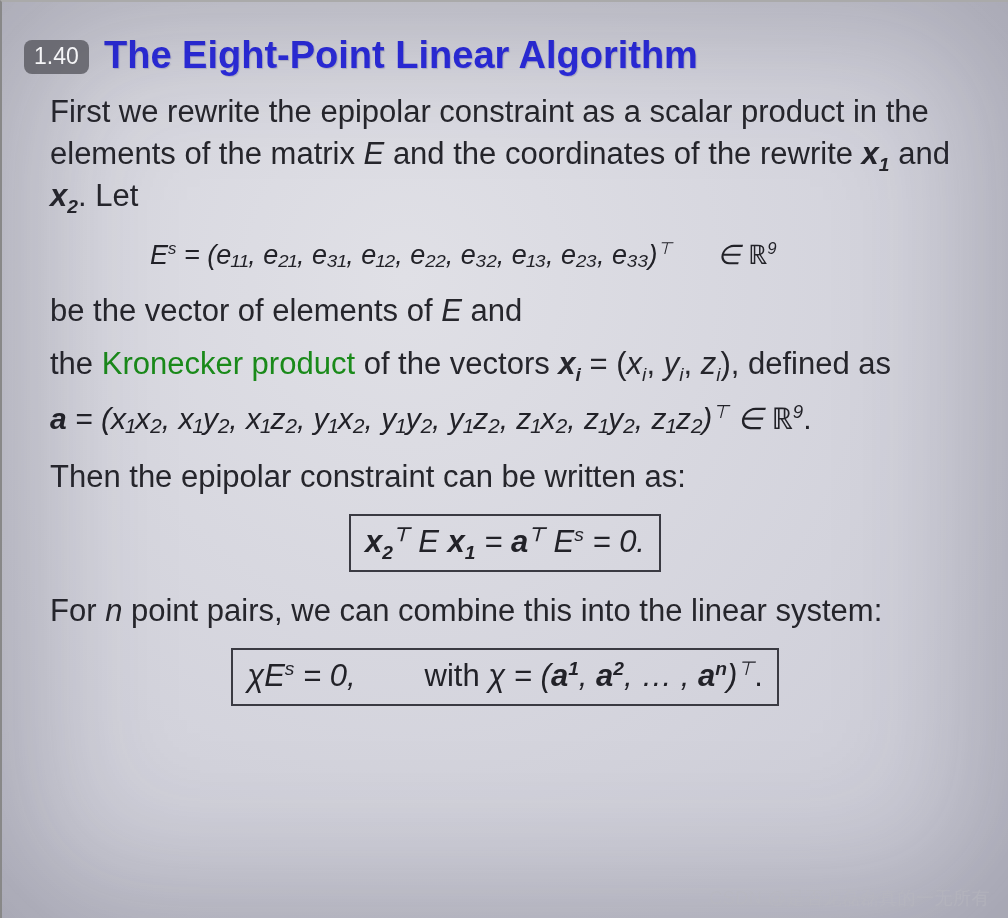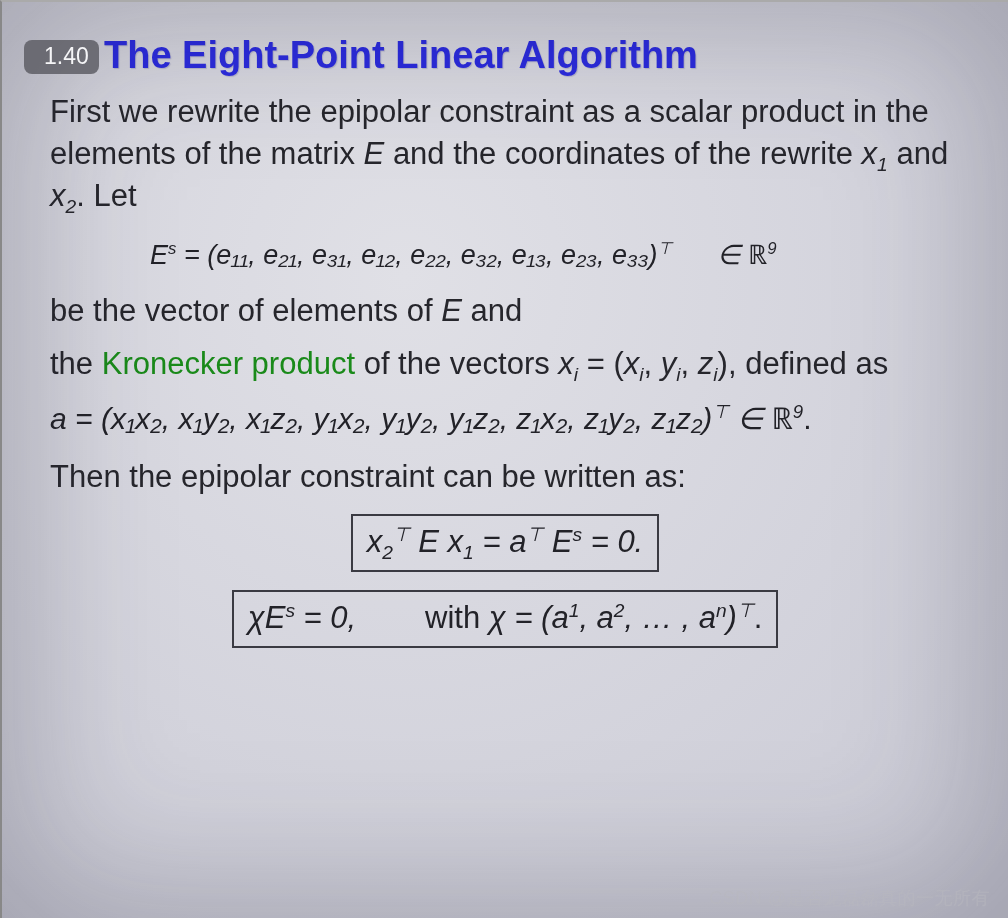--- a/index.html
+++ b/index.html
@@ -18,21 +18,21 @@
       border-left: 2px solid #888;
       border-top: 2px solid #aaa;
     }
     .badge {
       position: absolute;
       top: 38px;
       left: 22px;
       background: rgba(90,90,98,0.82);
       color: #f5f5f7;
       font-size: 23px;
-      padding: 3px 10px 4px 20px;
+      padding: 3px 10px 4px 10px;
       border-radius: 8px;
       font-weight: 400;
       z-index: 5;
     }
     .title {
       color: #2a2ae0;
       font-size: 38px;
       font-weight: 700;
       margin-bottom: 14px;
       padding-left: 6px;
@@ -56,21 +56,21 @@
       font-size: 30px;
       font-style: italic;
       color: #222228;
       margin: 10px 0 18px 0;
       white-space: nowrap;
     }
     .green { color: #1a8a1a; }
     sup, sub { font-size: 0.62em; font-style: italic; line-height: 0; }
     sup { vertical-align: super; }
     sub { vertical-align: sub; }
-    .bold { font-weight: 400; text-align: center; }
+    .bold { font-weight: 700; text-align: center; }
     .boxed {
       display: inline-block;
       border: 2px solid #3a3a42;
       padding: 8px 14px 10px 14px;
       font-size: 31px;
       font-style: italic;
       color: #222228;
     }
     .center-row { text-align: center; margin: 16px 0 18px 0; }
     .rspace { font-family: 'Times New Roman', serif; font-style: normal; }
@@ -124,20 +124,23 @@
   </div>
 
   <div class="body-text">Then the epipolar constraint can be written as:</div>
 
   <div class="center-row">
     <div class="boxed">
       <span class="bold"><span>x</span><sub>2</sub><sup>⊤</sup></span><span> </span><span>E </span><span class="bold"><span>x</span><sub>1</sub></span><span> = </span><span class="bold"><span>a</span><sup>⊤</sup></span><span> </span><span><span>E</span><sup>s</sup></span><span> = 0.</span>
     </div>
   </div>
 
+  <div class="body-text">
+    <span>For </span><span style="font-style:italic">n</span><span> point pairs, we can combine this into the linear system:</span>
+  </div>
 
   <div class="center-row">
     <div class="boxed">
       <span>χ</span><span><span>E</span><sup>s</sup></span><span> = 0,</span>
       &nbsp;&nbsp;&nbsp;&nbsp;&nbsp;&nbsp;
       <span style="font-style:normal">with </span><span>χ</span><span> = </span><span>(</span><span class="bold"><span>a</span><sup>1</sup></span><span>, </span><span class="bold"><span>a</span><sup>2</sup></span><span>, … , </span><span class="bold"><span>a</span><sup>n</sup></span><span>)</span><sup>⊤</sup><span style="font-style:normal">.</span>
     </div>
   </div>
 
   <div class="watermark">CSDN @是否龙磊磊真的一无所有</div>

